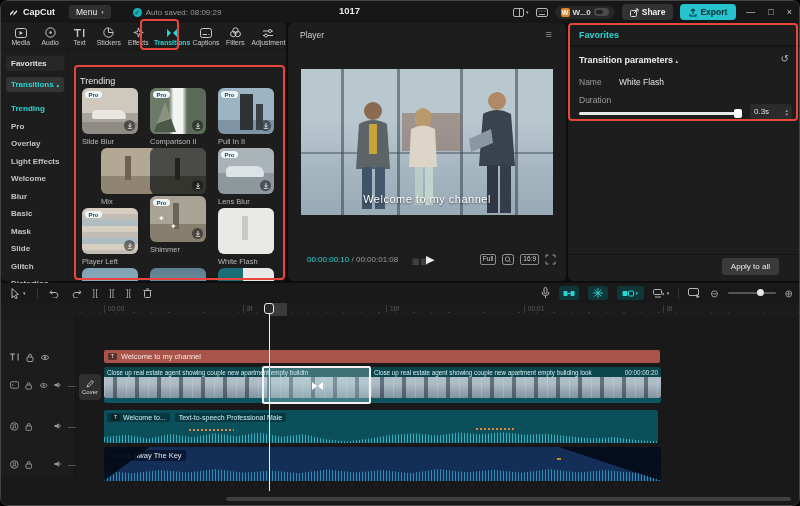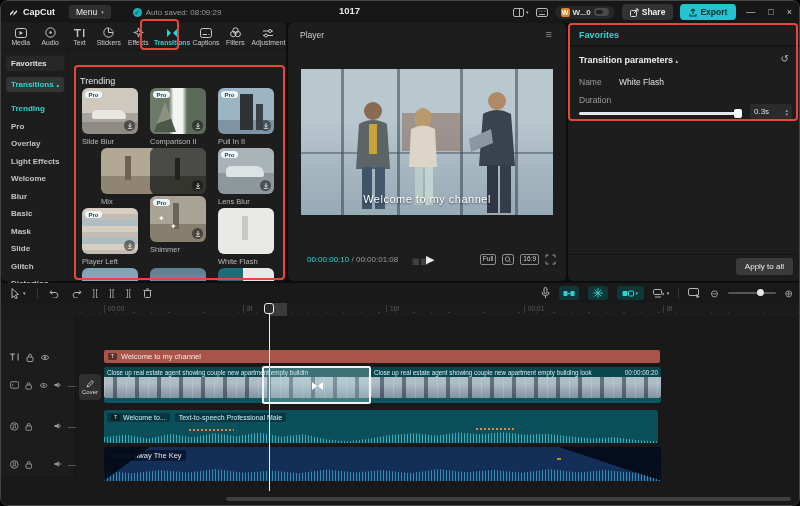--- a/index.html
+++ b/index.html
@@ -117,21 +117,21 @@
   .nrow{position:absolute;left:11px;top:54px;font-size:8.5px;color:#9b9b9b;}
   .nval{position:absolute;left:51px;top:54px;font-size:8.5px;color:#e2e2e2;}
   .drow{position:absolute;left:11px;top:72px;font-size:8.5px;color:#9b9b9b;}
   .slider{position:absolute;left:11px;top:89px;width:162px;height:3px;border-radius:2px;background:#e8e8e8;}
   .knob{position:absolute;left:155px;top:-3px;width:8px;height:9px;border-radius:2px;background:#fff;}
   .dur-box{position:absolute;left:182px;top:81px;width:42px;height:15px;background:#2b2b2b;border-radius:3px;
            display:flex;align-items:center;justify-content:space-between;padding:0 4px;}
   .dur-box .v{font-size:8px;color:#e0e0e0;}
   .stepper{display:flex;flex-direction:column;line-height:4px;font-size:5px;color:#9a9a9a;}
   .apply-div{position:absolute;left:0;bottom:26px;width:100%;height:1px;background:#141414;}
-  .apply{position:absolute;right:8px;bottom:6px;background:#3a3a3a;border-radius:3px;padding:4px 9px;font-size:8px;color:#ededed;}
+  .apply{position:absolute;right:22px;bottom:6px;background:#3a3a3a;border-radius:3px;padding:4px 9px;font-size:8px;color:#ededed;}
 
   
   .tl{position:absolute;left:0;top:282px;width:800px;height:224px;background:#191919;}
   .tl-bar{position:absolute;left:0;top:0;width:100%;height:20px;display:flex;align-items:center;}
   .tlb-l{display:flex;align-items:center;gap:11px;margin-left:10px;color:#b5b5b5;}
   .sep{width:1px;height:11px;background:#333;}
   .splitg{font-size:8.5px;color:#b5b5b5;letter-spacing:.5px;}
   .tlb-r{position:absolute;right:8px;display:flex;align-items:center;gap:9px;}
   .tgl{width:20px;height:14px;background:#0f3638;border-radius:3px;display:flex;align-items:center;justify-content:center;gap:1px;}
   .tgl.w{width:27px;}

